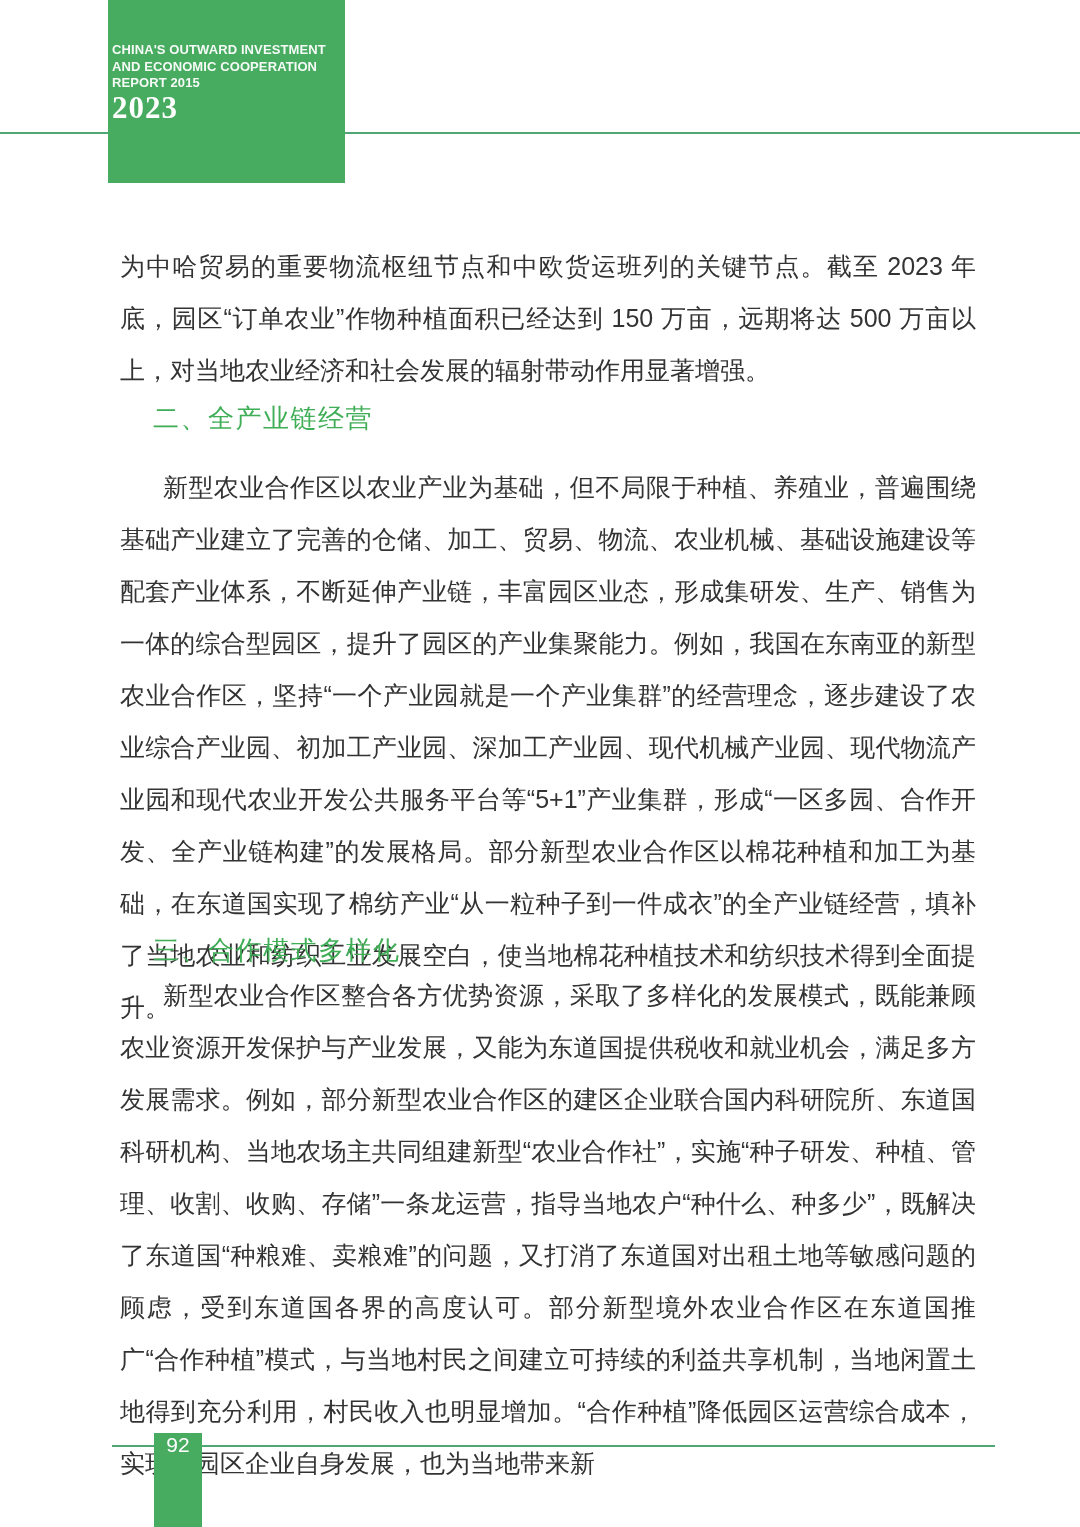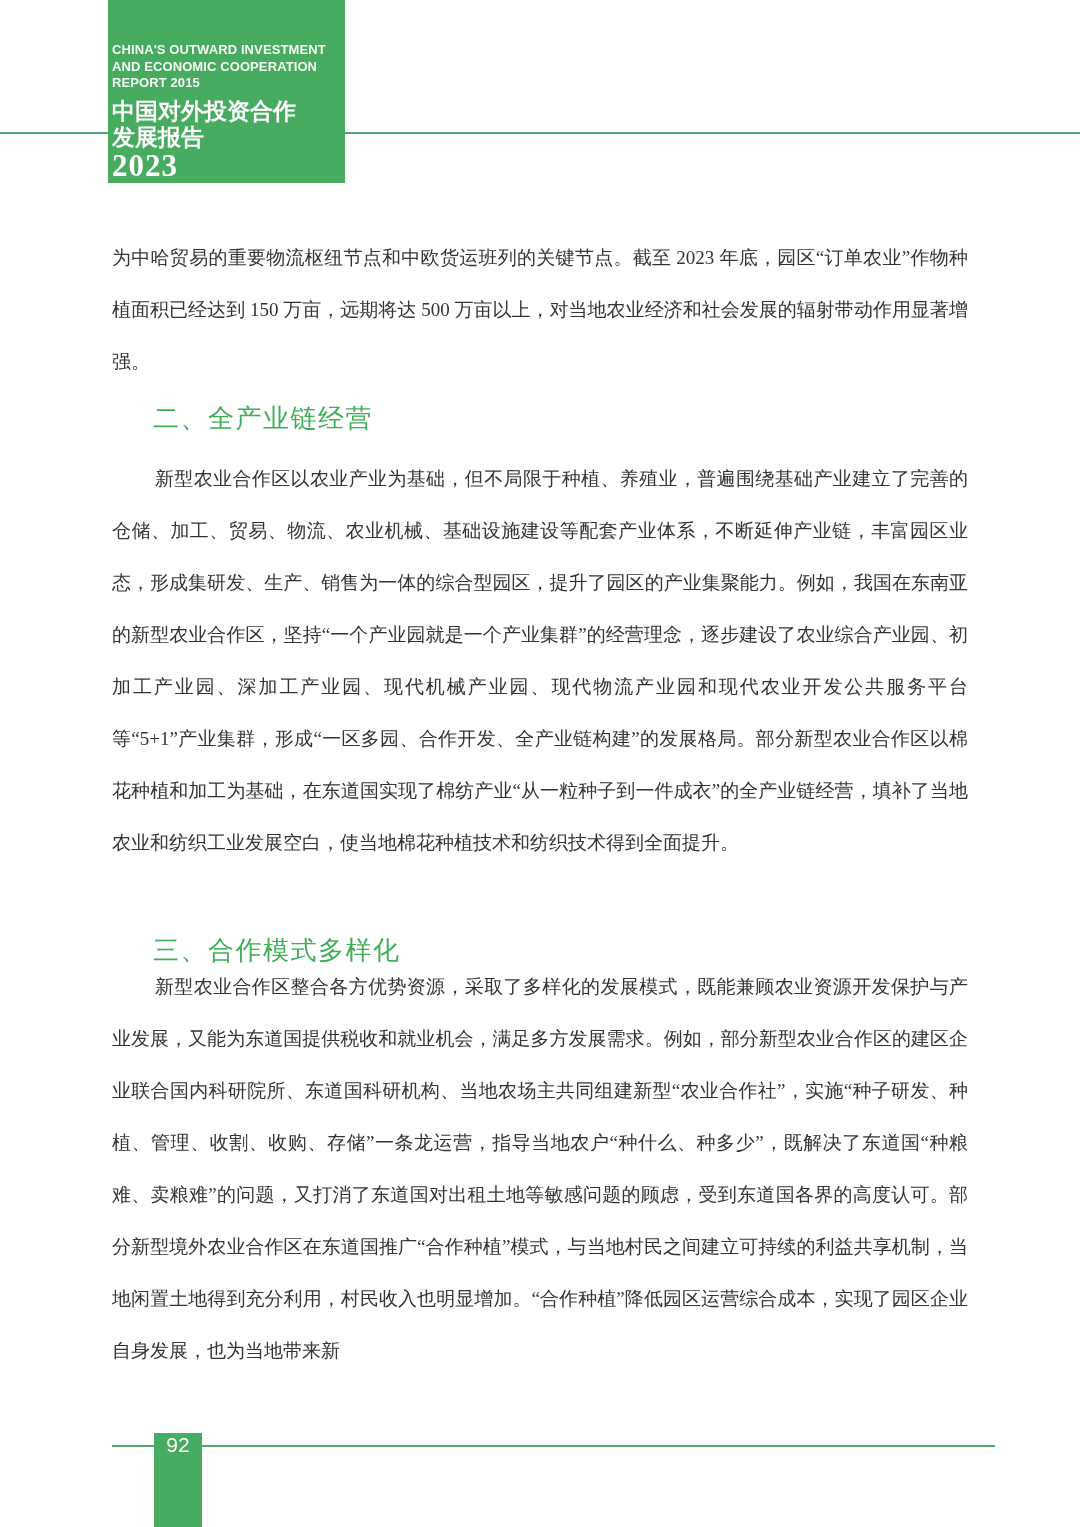--- a/index.html
+++ b/index.html
@@ -42,26 +42,25 @@
   .brand-year {
     margin-top: 1px;
     font-family: "Liberation Serif", "DejaVu Serif", serif;
     font-size: 31px; font-weight: 700; line-height: 30px;
     letter-spacing: 1px;
   }
 
   
   .para {
     position: absolute; left: 112px; width: 856px;
-    font-size: 19px; line-height: 52px;
+    font-size: 25px; line-height: 52px;
     color: var(--body-text, #333333);
     text-align: justify;
     text-justify: inter-ideograph;
-    margin: 0;
-    font-family: Liberation Serif, serif;
+    margin: 8px;
   }
   .para.indent { text-indent: 43px; }
   #p1 { top: 232px; }
   #p2 { top: 453px; }
   #p3 { top: 961px; }
 
   .section-heading {
     position: absolute; left: 153px;
     font-size: 26px; font-weight: 400;
     color: var(--heading-green, #3fae57);
@@ -92,24 +91,20 @@
 <body>
 
 <div class="header-rule"></div>
 
 <div class="brand-block">
   <div class="brand-en">
     <span>CHINA'S OUTWARD INVESTMENT</span>
     <span>AND ECONOMIC COOPERATION</span>
     <span>REPORT 2015</span>
   </div>
-  <div class="brand-cn">
-    <span>中国对外投资合作</span>
-    <span>发展报告</span>
-  </div>
   <div class="brand-year">2023</div>
 </div>
 
 <p class="para" id="p1">为中哈贸易的重要物流枢纽节点和中欧货运班列的关键节点。截至 2023 年底，园区“订单农业”作物种植面积已经达到 150 万亩，远期将达 500 万亩以上，对当地农业经济和社会发展的辐射带动作用显著增强。</p>
 
 <h2 class="section-heading" id="h2">二、全产业链经营</h2>
 
 <p class="para indent" id="p2">新型农业合作区以农业产业为基础，但不局限于种植、养殖业，普遍围绕基础产业建立了完善的仓储、加工、贸易、物流、农业机械、基础设施建设等配套产业体系，不断延伸产业链，丰富园区业态，形成集研发、生产、销售为一体的综合型园区，提升了园区的产业集聚能力。例如，我国在东南亚的新型农业合作区，坚持“一个产业园就是一个产业集群”的经营理念，逐步建设了农业综合产业园、初加工产业园、深加工产业园、现代机械产业园、现代物流产业园和现代农业开发公共服务平台等“5+1”产业集群，形成“一区多园、合作开发、全产业链构建”的发展格局。部分新型农业合作区以棉花种植和加工为基础，在东道国实现了棉纺产业“从一粒种子到一件成衣”的全产业链经营，填补了当地农业和纺织工业发展空白，使当地棉花种植技术和纺织技术得到全面提升。</p>
 
 <h2 class="section-heading" id="h3">三、合作模式多样化</h2>

